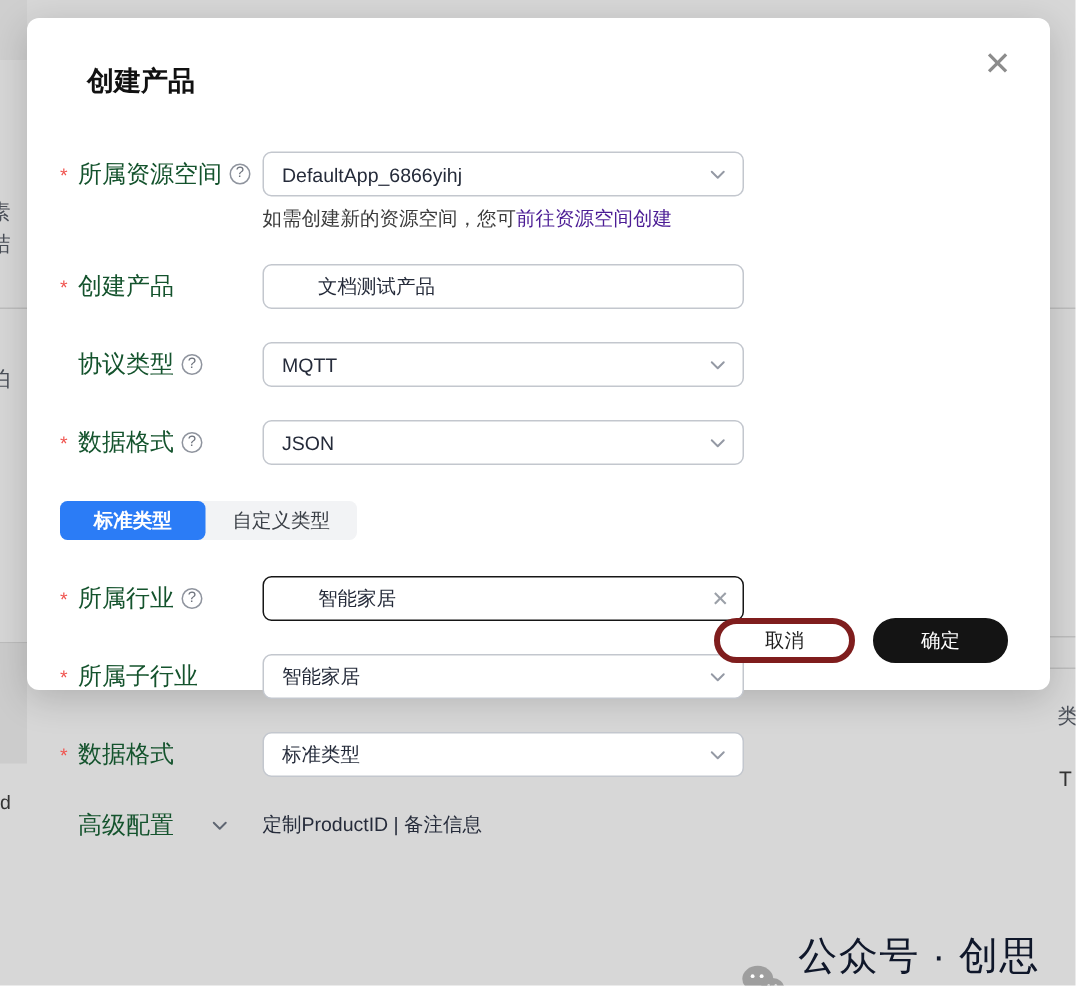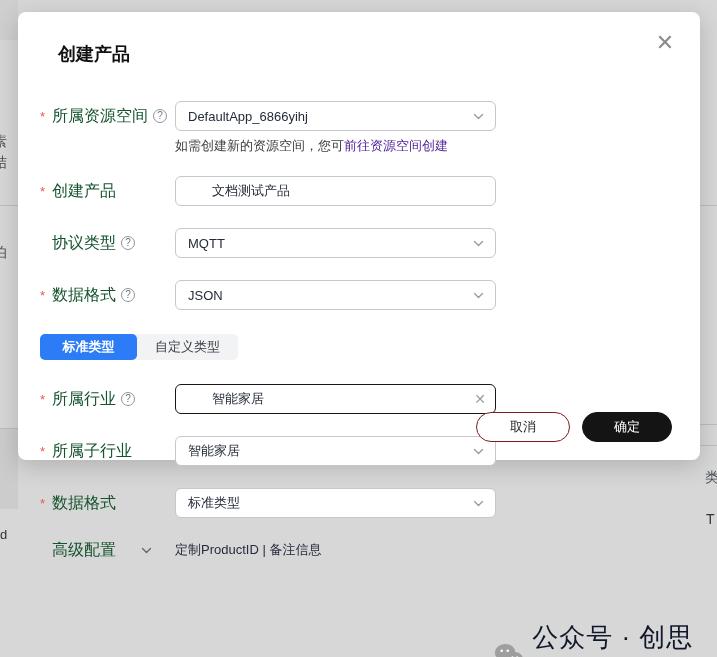--- a/index.html
+++ b/index.html
@@ -65,21 +65,21 @@
   .row-advanced { margin-top:7px; height:20px; }
   .adv-toggle { display:flex; align-items:center; cursor:pointer; }
   .adv-toggle .lbl { margin-right:24px; }
   .adv-summary { font-size:13px; color:#252b3a; }
   
   .footer { position:absolute; right:28px; bottom:18px; display:flex; gap:12px; }
   .btn {
     height:30px; border-radius:15px; font-size:13px; display:flex; align-items:center; justify-content:center;
     cursor:pointer; font-family:inherit;
   }
-  .btn-cancel { width:94px; background:#fff; border:1px solid #7f1d1d; color:#1f1f1f; }
+  .btn-cancel { width:94px; background:#fff; border:4px solid #7f1d1d; color:#1f1f1f; }
   .btn-confirm { width:90px; background:#141414; border:1px solid #141414; color:#fff; }
   
   .watermark {
     position:absolute; left:494px; top:620px; display:flex; align-items:center; gap:9px;
     color:#0f172a; font-size:26px; letter-spacing:1px; z-index:5; pointer-events:none;
   }
 </style>
 </head>
 <body>
 

